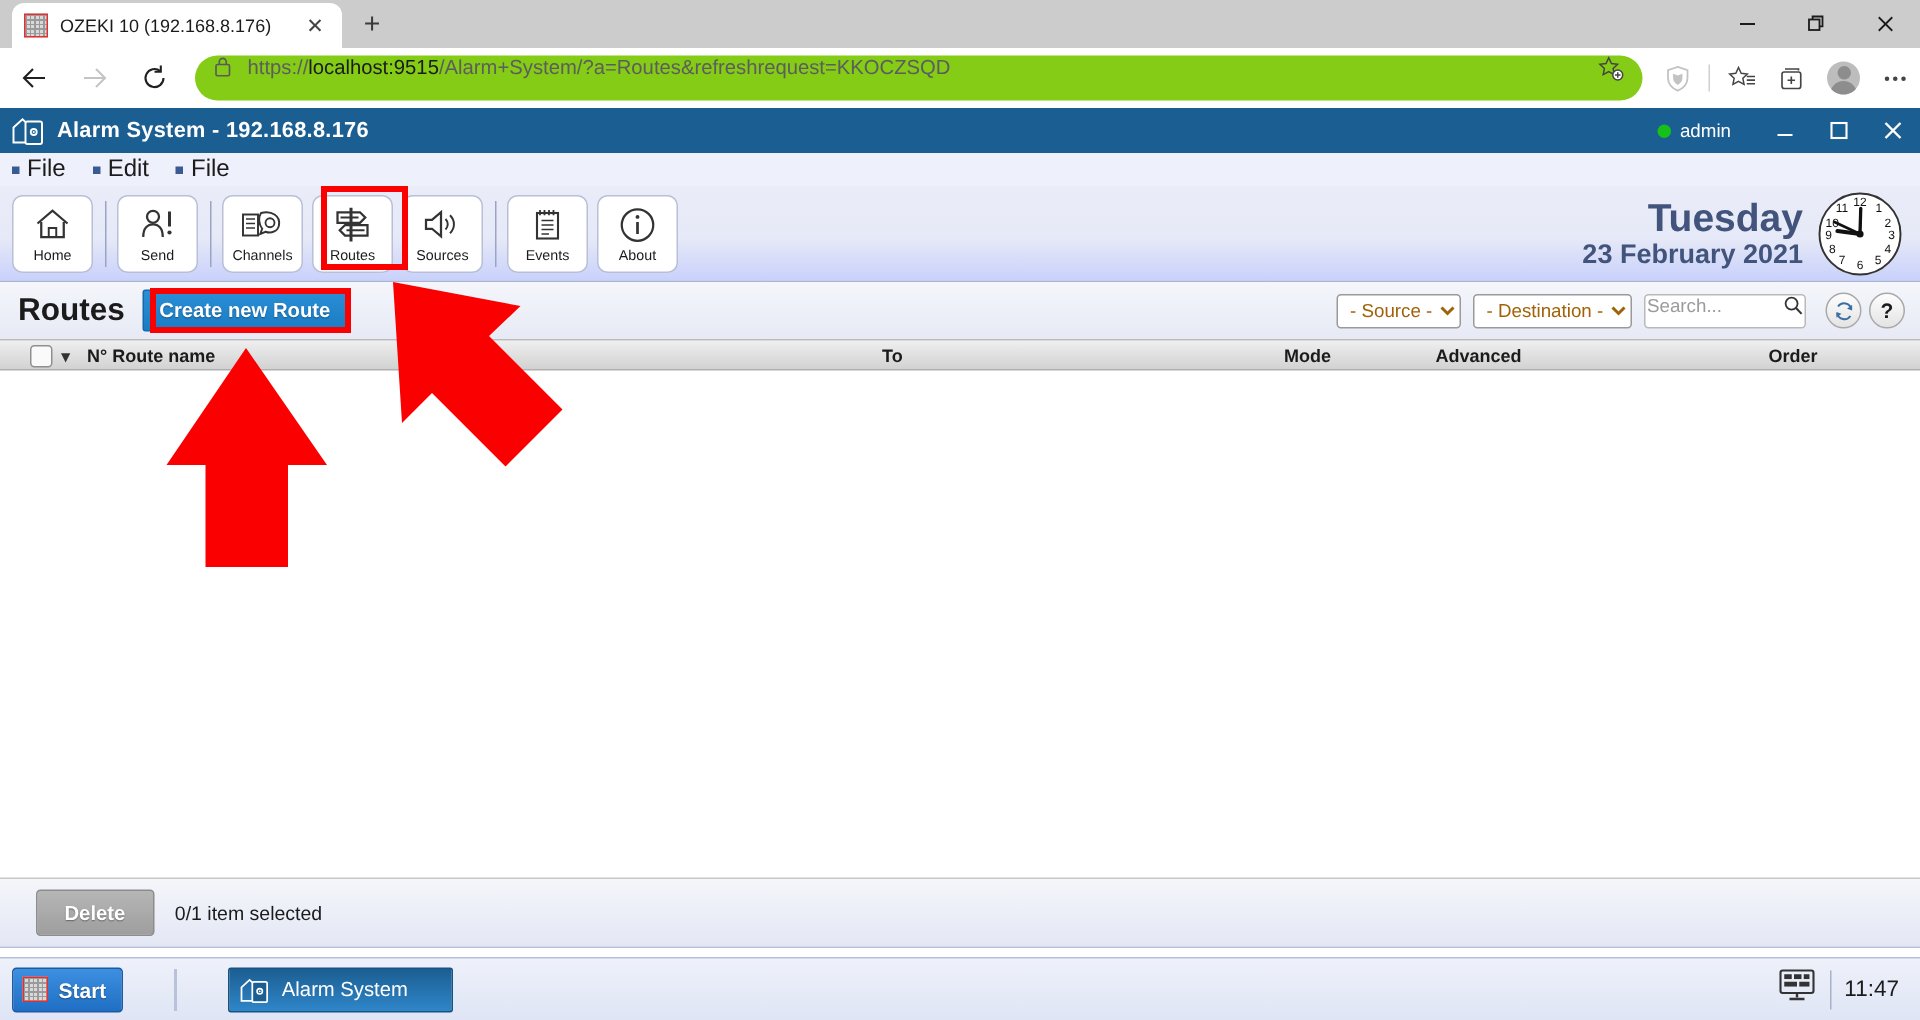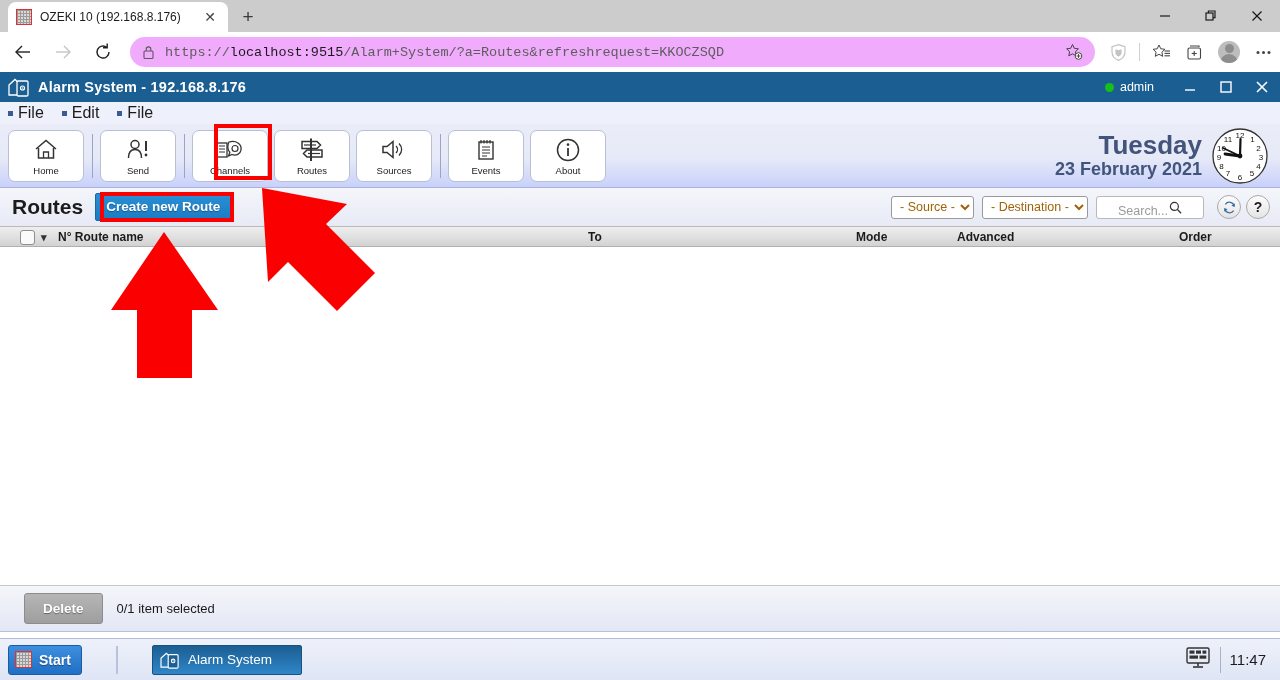--- a/index.html
+++ b/index.html
@@ -59,22 +59,22 @@
     background: #ffffff; display: flex; align-items: center;
   }
   .nav-btn {
     width: 34px; height: 34px; margin-left: 6px;
     display: flex; align-items: center; justify-content: center;
     color: #202020;
   }
   .nav-btn.disabled { color: #c4c4c4; }
   .omnibox {
     flex: 1; height: 30px; margin: 0 6px 0 10px;
-    background: #f0abfc; border-radius: 15px;
-    display: flex; align-items: center; padding: 0 12px; font-family: Liberation Mono, monospace;
+    background: #84cc16; border-radius: 15px;
+    display: flex; align-items: flex-start; padding: 0 12px;
   }
   .omnibox .lock { margin-right: 10px; display: flex; align-items: center; color: #5a5a5a; }
   .omnibox .url { font-size: 13.5px; color: #5d5d5d; white-space: nowrap; }
   .omnibox .url .host { color: #1b1b1b; }
   .omnibox .fav { margin-left: auto; color: #444; display: flex; align-items: center; }
   .tb-icon {
     width: 34px; height: 34px; display: flex; align-items: center; justify-content: center;
     color: #444; flex: 0 0 34px;
   }
   .tb-sep { width: 1px; height: 18px; background: #d0d0d0; margin: 0 4px; flex: 0 0 1px; }
@@ -124,21 +124,21 @@
     width: 5px; height: 5px; background: #3a5a94; margin-right: 5px; flex: 0 0 5px;
   }
 
   .toolbar {
     height: 64px; position: relative;
     background: linear-gradient(to bottom, #eaecf8 0%, #e6e9f7 55%, #c8d1fb 100%);
     border-bottom: 1px solid #aab4d8;
     display: flex; align-items: center; padding-left: 8px;
   }
   .tool-btn {
-    width: 76px; height: 52px; border: 1px solid #b9c0d6; border-radius: 7px;
+    width: 54px; height: 52px; border: 1px solid #b9c0d6; border-radius: 7px;
     background: #ffffff;
     display: flex; flex-direction: column; align-items: center; justify-content: center;
     margin-right: 6px; position: relative;
   }
   .tool-btn .ico { height: 28px; display: flex; align-items: center; justify-content: center; }
   .tool-btn .lbl { font-size: 9.5px; color: #1b1b1b; margin-top: 1px; }
   .tool-div { width: 1px; height: 44px; background: #9aa4c4; margin: 0 7px 0 2px; }
   .tool-highlight {
     position: absolute; left: 214px; top: 124px; width: 58px; height: 56px;
     border: 4px solid #fb0000; pointer-events: none; z-index: 30;
@@ -172,21 +172,21 @@
   .head-right {
     margin-left: auto; display: flex; align-items: center; padding-right: 10px;
   }
   .sel {
     height: 23px; font-size: 12.5px; font-family: "Liberation Sans", sans-serif;
     border: 1px solid #9a9a9a; background: #ffffff; border-radius: 3px;
     margin-right: 8px; padding: 0 2px 0 4px; color: #a16207;
   }
   .searchbox {
     height: 23px; width: 108px; border: 1px solid #b9b9b9; background: #ffffff;
-    border-radius: 3px; display: flex; align-items: flex-end; padding: 0 21px; margin-right: 8px;
+    border-radius: 3px; display: flex; align-items: flex-start; padding: 0 1px; margin-right: 8px;
   }
   .searchbox input {
     border: 0; outline: 0; flex: 1; width: 10px; font-size: 12.5px; color: #333;
     font-family: "Liberation Sans", sans-serif; background: transparent;
   }
   .searchbox input::placeholder { color: #9b9b9b; }
   .round-btn {
     width: 24px; height: 24px; border-radius: 50%; border: 1px solid #a9a9a9;
     background: linear-gradient(to bottom, #fdfdfd 0%, #e4e4e4 100%);
     display: flex; align-items: center; justify-content: center; margin-left: 5px;

